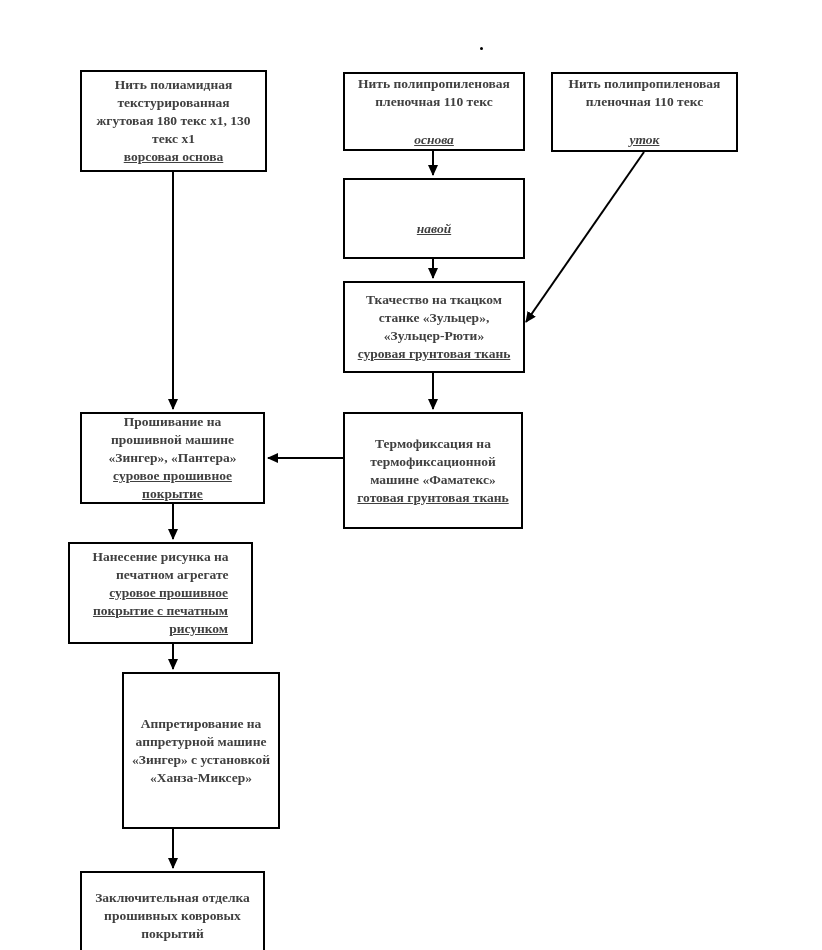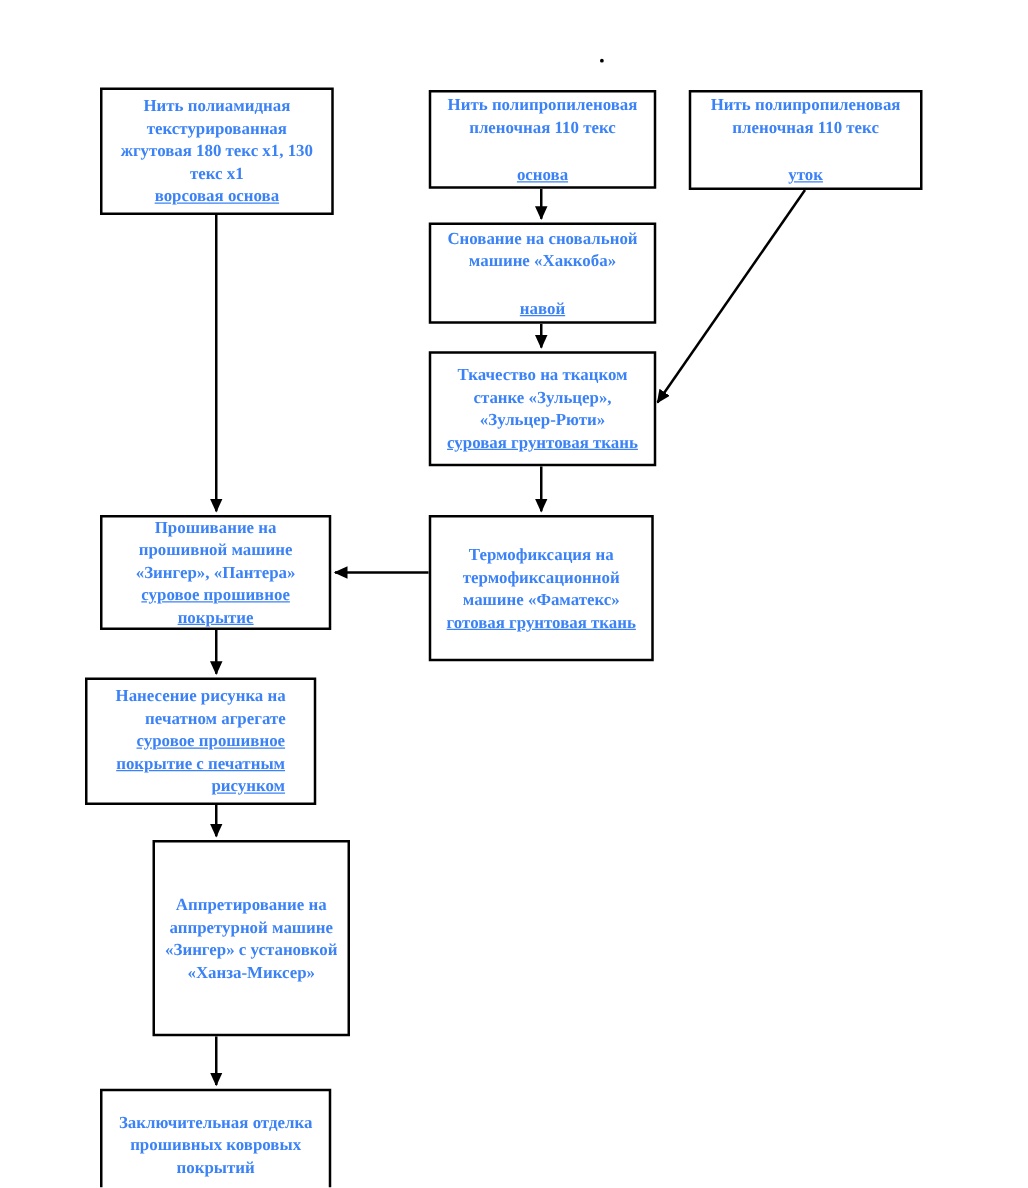--- a/index.html
+++ b/index.html
@@ -6,21 +6,21 @@
     margin: 0;
     padding: 0;
     background: #ffffff;
   }
   #canvas {
     position: relative;
     width: 822px;
     height: 950px;
     background: #ffffff;
     font-family: "Liberation Serif", "DejaVu Serif", serif;
-    color: #3b82f6;
+    color: #404040;
     overflow: hidden;
   }
   #arrows {
     position: absolute;
     left: 0;
     top: 0;
     width: 822px;
     height: 950px;
     pointer-events: none;
   }
@@ -41,20 +41,21 @@
   }
   .node .txt {
     white-space: pre-line;
   }
   .node .lbl {
     white-space: pre-line;
     text-decoration: underline;
   }
   .node .lbl.gap {
     margin-top: 20px;
+    font-style: italic;
   }
   .node .lbl:empty {
     display: none;
   }
   #stray-mark {
     position: absolute;
     left: 480px;
     top: 47px;
     width: 3px;
     height: 3px;
@@ -100,22 +101,20 @@
     <div class="lbl gap">основа</div>
   </div>
 
   <div class="node" style="left:551px; top:72px; width:187px; height:80px;">
     <div class="txt">Нить полипропиленовая
 пленочная 110 текс</div>
     <div class="lbl gap">уток</div>
   </div>
 
   <div class="node" style="left:343px; top:178px; width:182px; height:81px;">
-    <div class="txt">Снование на сновальной
-машине «Хаккоба»</div>
     <div class="lbl gap">навой</div>
   </div>
 
   <div class="node" style="left:343px; top:281px; width:182px; height:92px;text-align:center;">
     <div class="txt">Ткачество на ткацком
 станке «Зульцер»,
 «Зульцер-Рюти»</div>
     <div class="lbl">суровая грунтовая ткань</div>
   </div>
 

